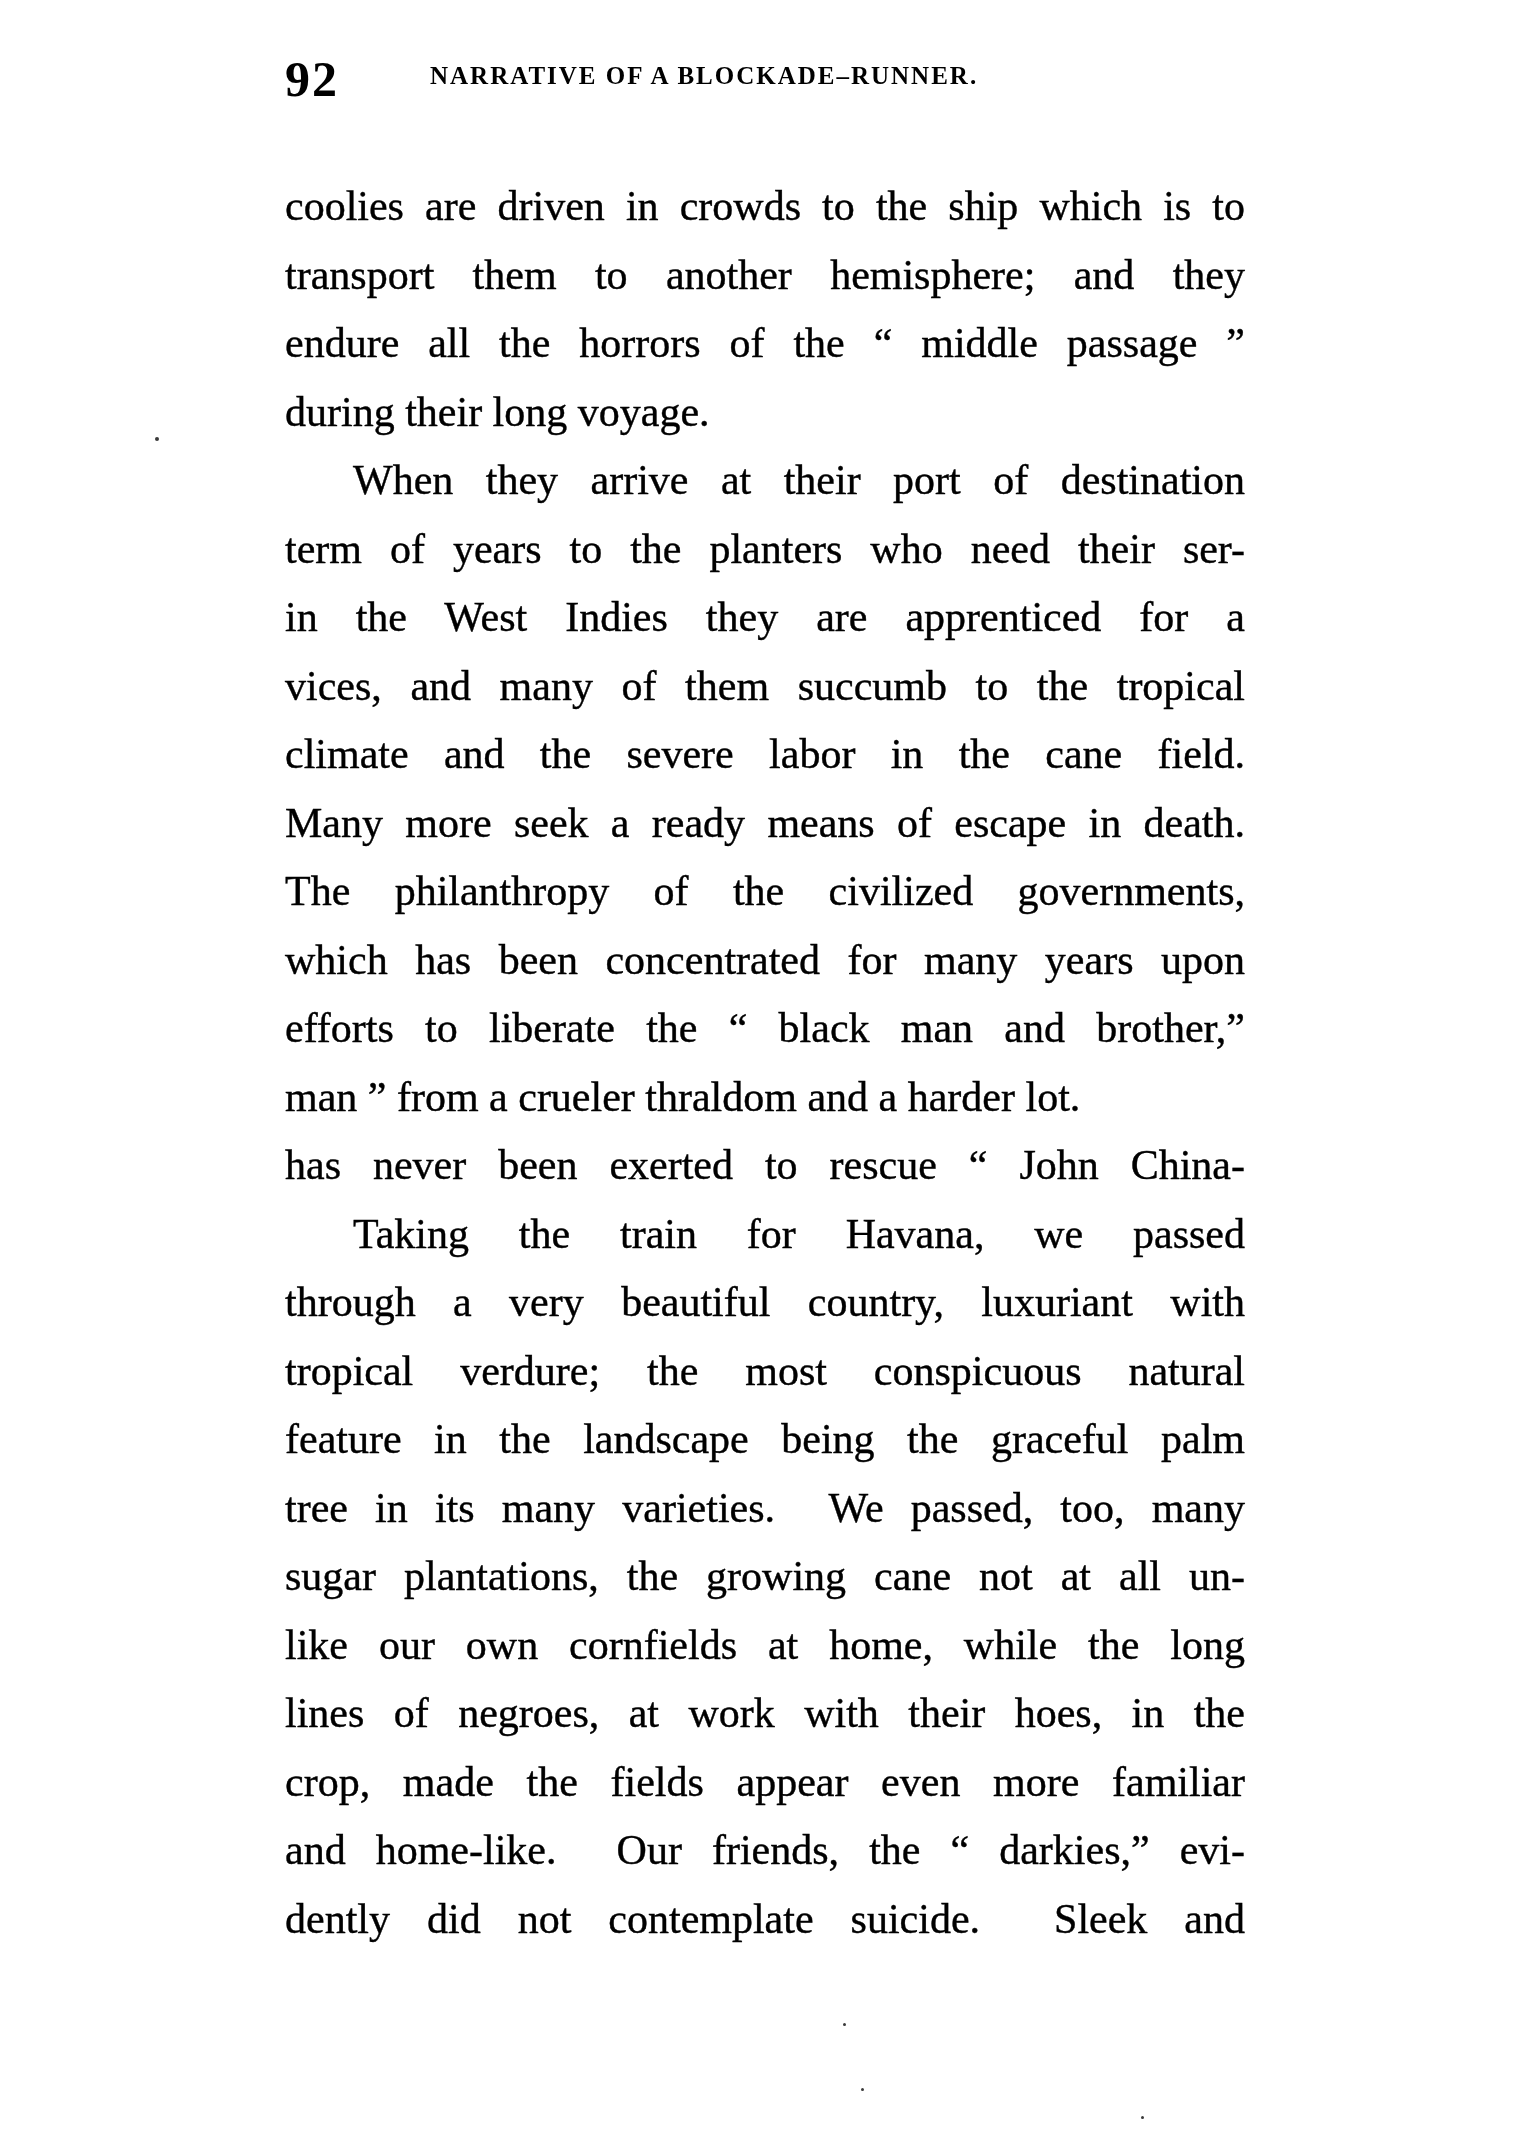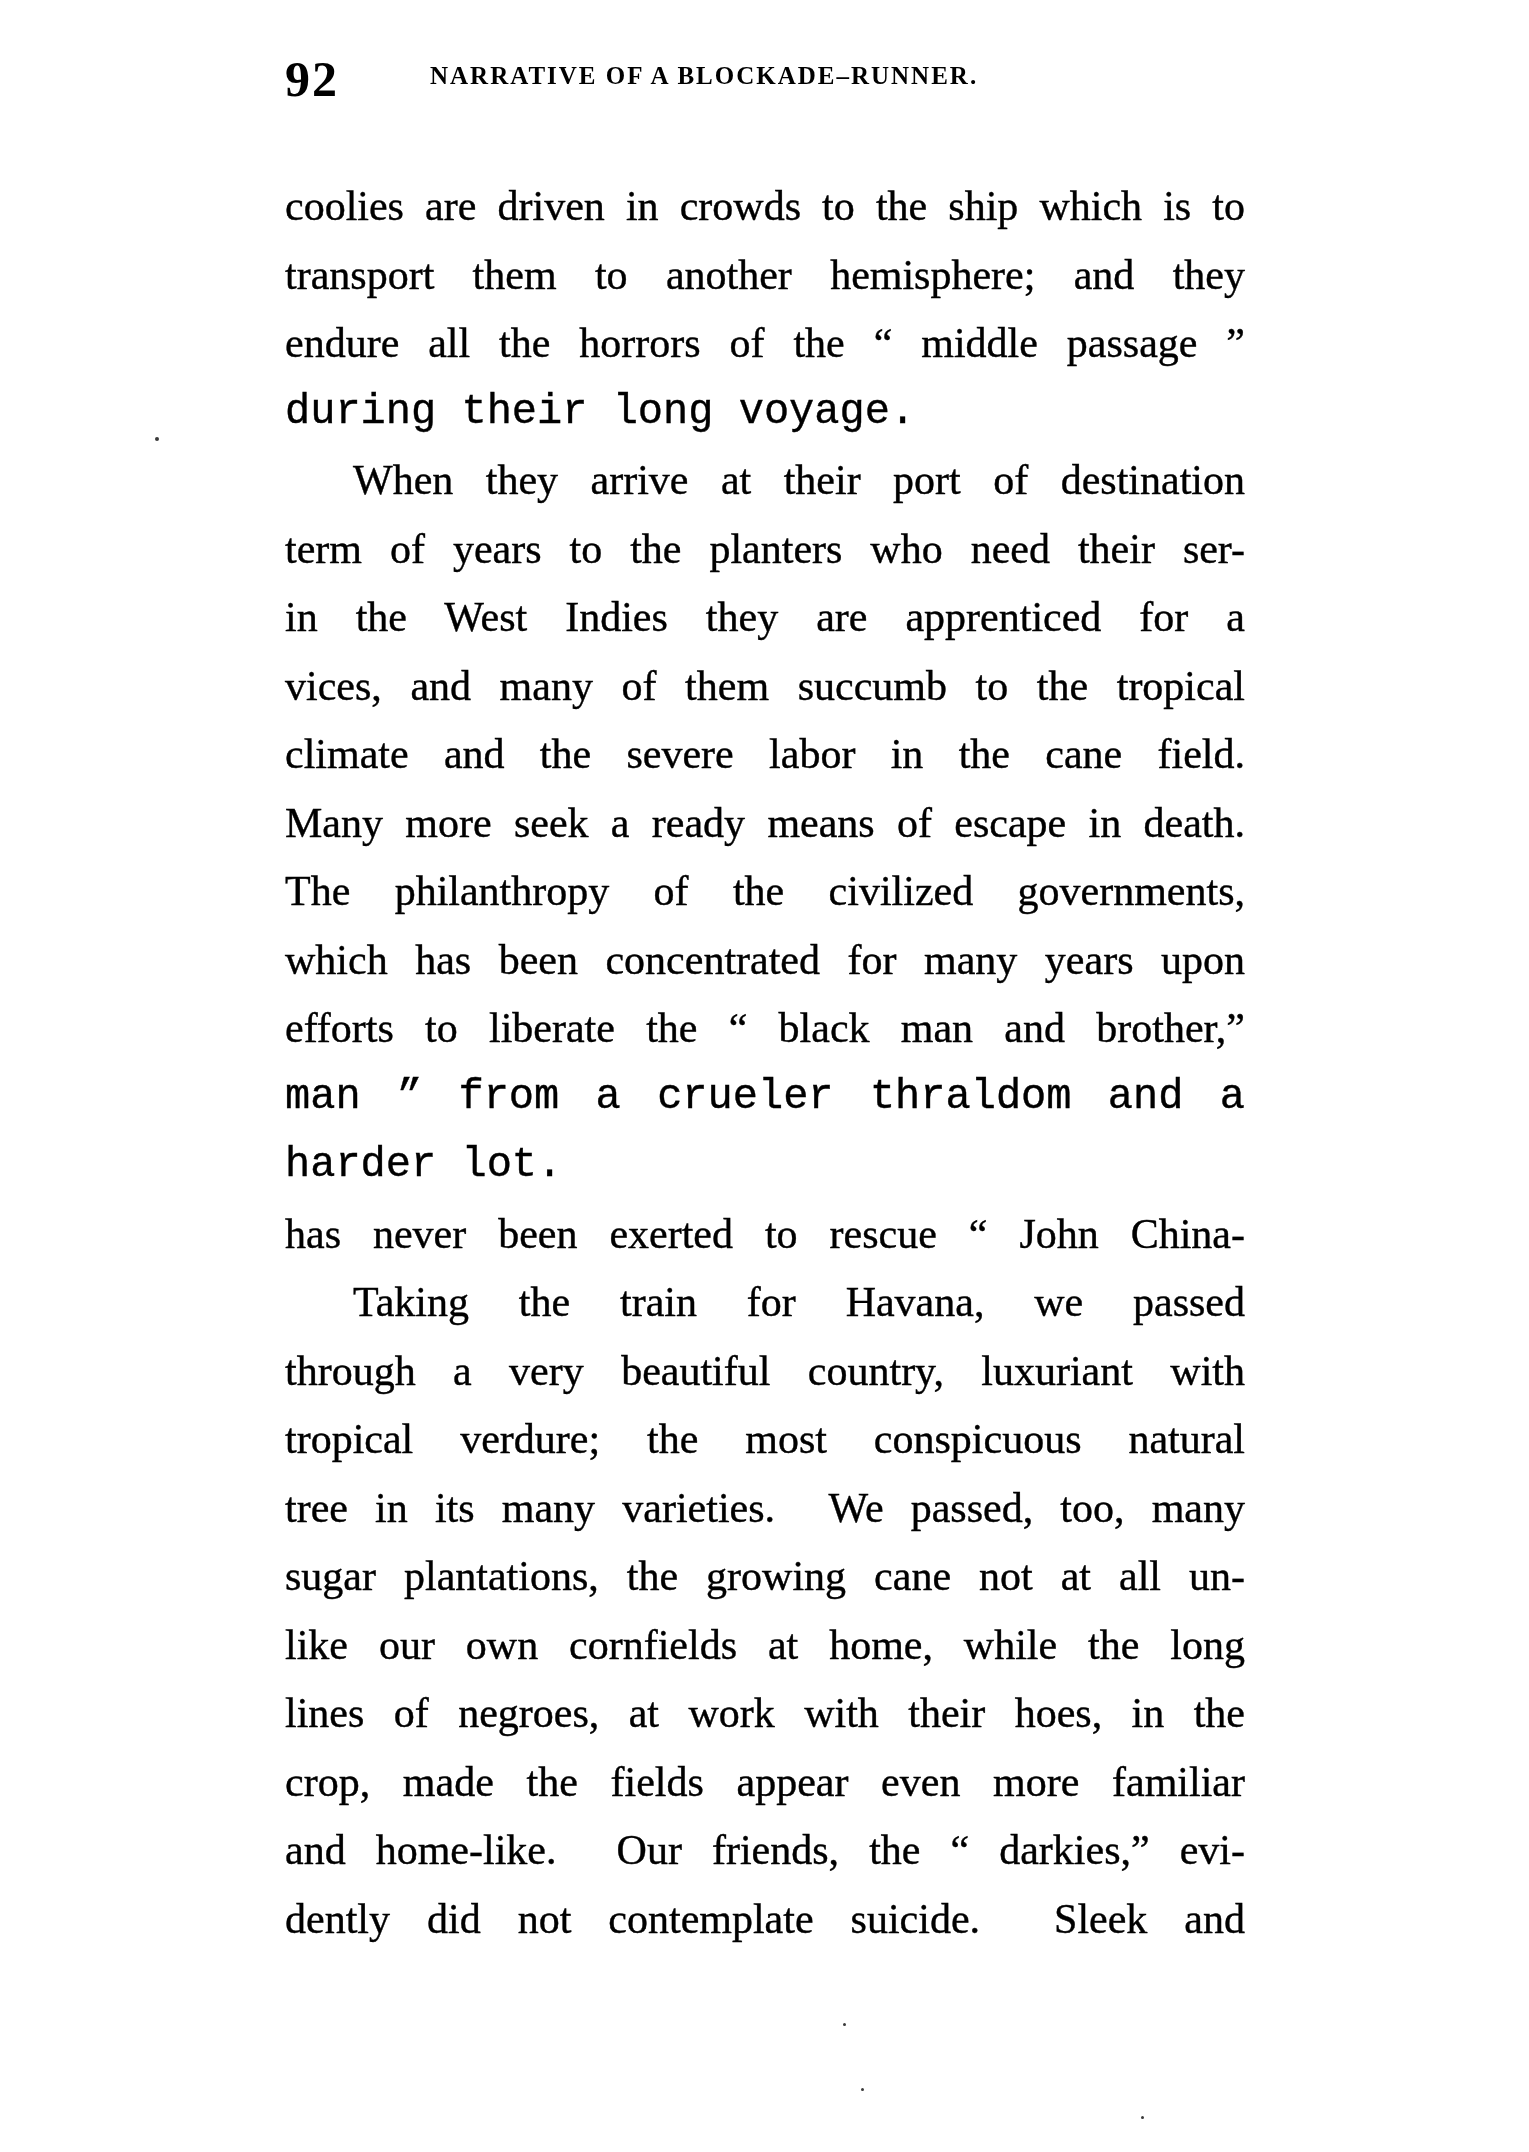--- a/index.html
+++ b/index.html
@@ -38,21 +38,20 @@
     font-size: 42px;
     line-height: 68.5px;
     -webkit-text-stroke: 0.4px #000;
   }
   .line {
     text-align: justify;
     text-align-last: justify;
   }
   .line.end {
     text-align-last: left;
-    font-family: Liberation Mono, monospace;
   }
   .line.indent {
     text-indent: 68px;
   }
   .speck {
     position: absolute;
     background: #3a3a3a;
     border-radius: 50%;
   }
 </style>
@@ -74,20 +73,21 @@
       <div class="line">climate and the severe labor in the cane field.</div>
       <div class="line">Many more seek a ready means of escape in death.</div>
       <div class="line">The philanthropy of the civilized governments,</div>
       <div class="line">which has been concentrated for many years upon</div>
       <div class="line">efforts to liberate the “ black man and brother,”</div>
       <div class="line end">man ” from a crueler thraldom and a harder lot.</div>
       <div class="line">has never been exerted to rescue “ John China-</div>
       <div class="line indent">Taking the train for Havana, we passed</div>
       <div class="line">through a very beautiful country, luxuriant with</div>
       <div class="line">tropical verdure; the most conspicuous natural</div>
+      <div class="line">feature in the landscape being the graceful palm</div>
       <div class="line">tree in its many varieties.&nbsp; We passed, too, many</div>
       <div class="line">sugar plantations, the growing cane not at all un-</div>
       <div class="line">like our own cornfields at home, while the long</div>
       <div class="line">lines of negroes, at work with their hoes, in the</div>
       <div class="line">crop, made the fields appear even more familiar</div>
       <div class="line">and home-like.&nbsp; Our friends, the “ darkies,” evi-</div>
       <div class="line">dently did not contemplate suicide.&nbsp; Sleek and</div>
     </div>
 <div class="speck" style="left: 155px; top: 437px; width: 4px; height: 4px;"></div>
     <div class="speck" style="left: 843px; top: 2023px; width: 3px; height: 3px;"></div>

